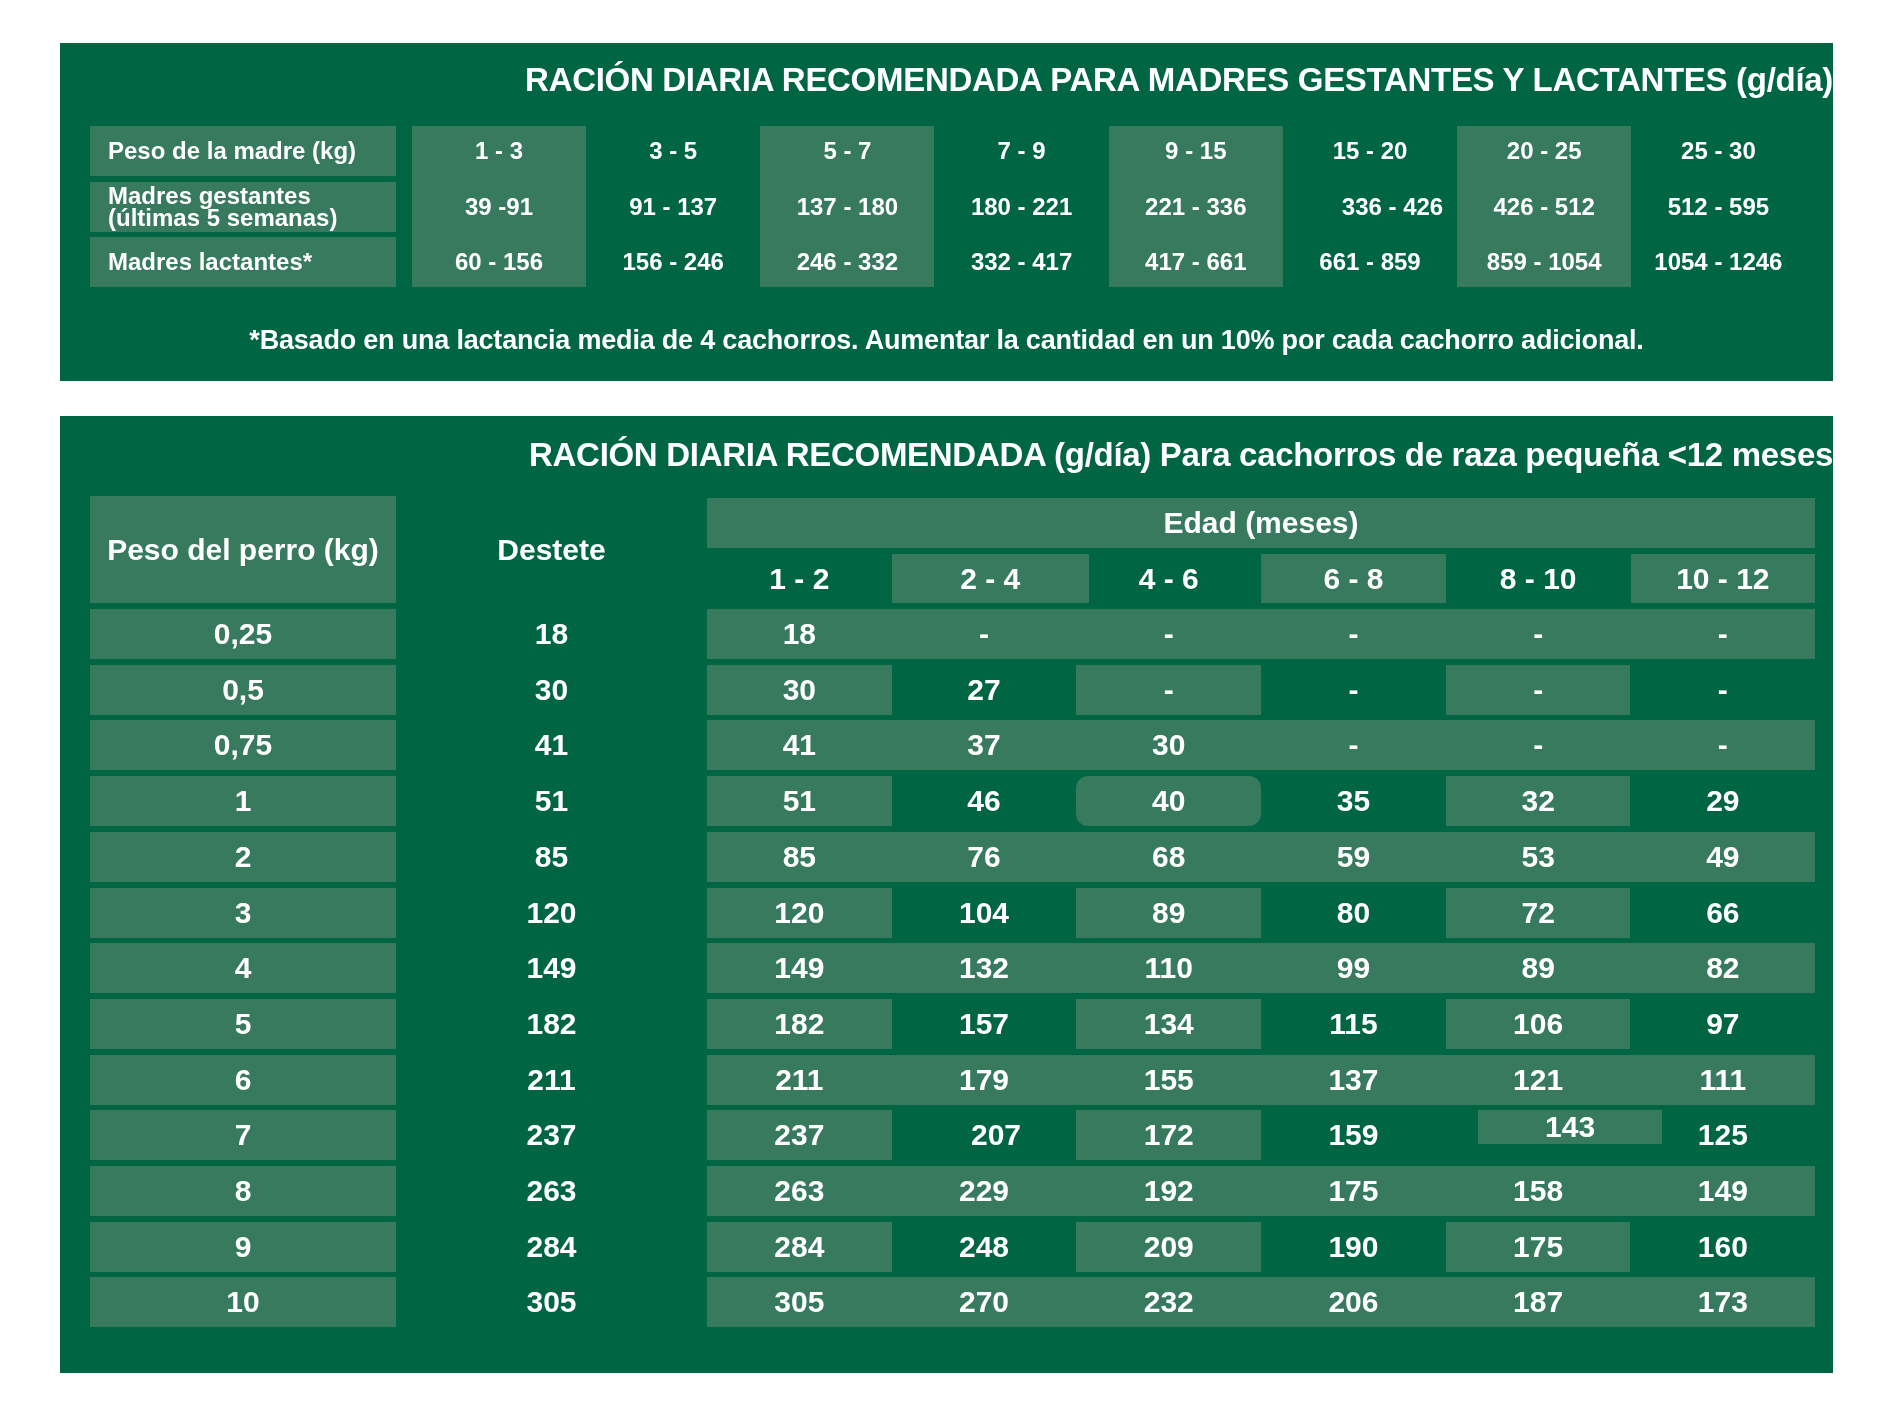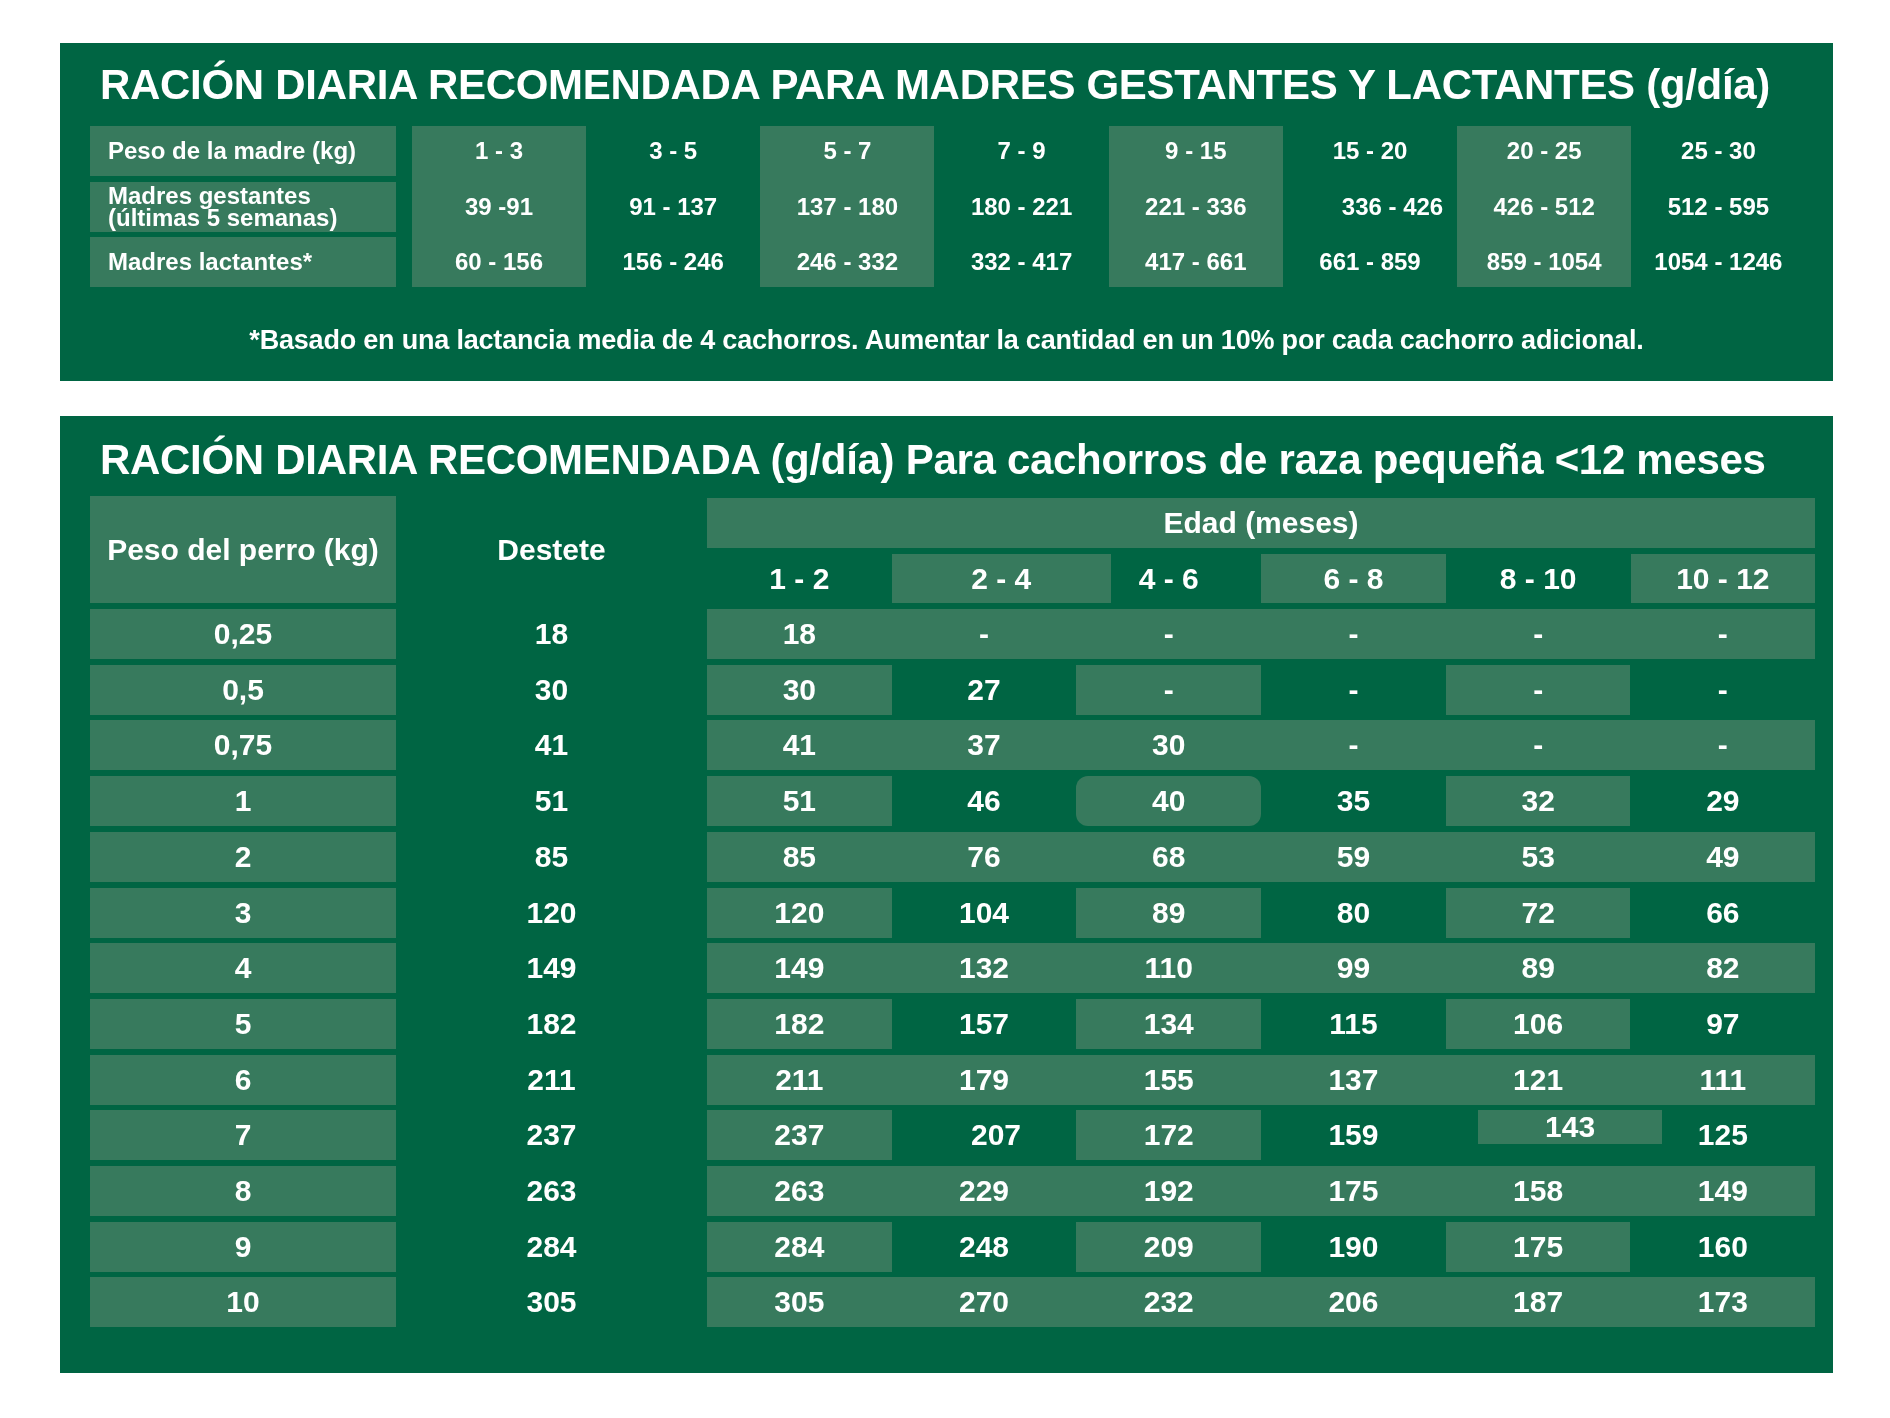--- a/index.html
+++ b/index.html
@@ -1,21 +1,21 @@
 <!DOCTYPE html>
 <html><head>
 <meta charset="utf-8">
 <style>
   html, body { margin:0; padding:0; background:#ffffff; }
   body { width:1890px; height:1418px; position:relative; overflow:hidden;
          font-family:"Liberation Sans", "DejaVu Sans", sans-serif; color:#ffffff; font-weight:bold; }
   .panel { position:absolute; left:60px; width:1773px; background:#006543; }
   #panel1 { top:43px; height:338px; }
   #panel2 { top:416px; height:957px; }
-  .title { position:absolute; left:0; right:0; text-align:left; font-size:42px; letter-spacing:-0.3px;padding-left:40px; }
+  .title { position:absolute; left:0; right:0; text-align:right; font-size:33px; letter-spacing:-0.3px;padding-left:40px; }
   #panel1 .title { top:18px; }
   #panel2 .title { top:20px; }
   .cell { position:absolute; display:flex; align-items:center; justify-content:center; text-align:center; box-sizing:border-box; }
   .shade { background:#377a5d; }
   .t1 { font-size:24px; }
   .t1.lbl { justify-content:flex-start; padding-left:18px; text-align:left; line-height:22px; }
   .foot { position:absolute; left:0; right:0; top:282px; text-align:center; font-size:27px; letter-spacing:-0.2px; }
   .t2 { font-size:30px; }
 </style>
 </head>
@@ -61,21 +61,21 @@
     <div class="cell t1" style="left: 1571.4px; top: 194px; width: 174px; height: 50px;">1054 - 1246</div>
   </div>
 
 <div id="panel2" class="panel">
   <div class="title">RACIÓN DIARIA RECOMENDADA (g/día) Para cachorros de raza pequeña &lt;12 meses</div>
   <div id="t2grid"></div>
 <div class="cell shade t2" style="left: 14px; top: 80px; width: 306px; height: 107px; margin-left: 16px;">Peso del perro (kg)</div>
     <div class="cell shade t2" style="left: 647px; top: 82px; width: 1108px; height: 50px;">Edad (meses)</div>
     <div class="cell t2" style="left: 336px; top: 80px; width: 311px; height: 107px;">Destete</div>
     <div class="cell t2" style="left: 647px; top: 138px; width: 184.7px; height: 49px;">1 - 2</div>
-    <div class="cell t2 shade" style="left: 831.7px; top: 138px; width: 219px; height: 49px;">2 - 4</div>
+    <div class="cell t2 shade" style="left: 831.7px; top: 138px; width: 197px; height: 49px;">2 - 4</div>
     <div class="cell t2" style="left: 1016.4px; top: 138px; width: 184.7px; height: 49px;">4 - 6</div>
     <div class="cell t2 shade" style="left: 1201.1px; top: 138px; width: 184.7px; height: 49px;">6 - 8</div>
     <div class="cell t2" style="left: 1385.8px; top: 138px; width: 184.7px; height: 49px;">8 - 10</div>
     <div class="cell t2 shade" style="left: 1570.5px; top: 138px; width: 184.7px; height: 49px;">10 - 12</div>
     <div class="cell shade t2" style="left: 30px; top: 193px; width: 306px; height: 50px;">0,25</div>
     <div class="cell t2" style="left: 336px; top: 193px; width: 311px; height: 50px;">18</div>
     <div class="cell shade" style="left: 647px; top: 193px; width: 1108px; height: 50px;"></div>
     <div class="cell t2" style="left: 647px; top: 193px; width: 184.7px; height: 50px;">18</div>
     <div class="cell t2" style="left: 831.7px; top: 193px; width: 184.7px; height: 50px;">-</div>
     <div class="cell t2" style="left: 1016.4px; top: 193px; width: 184.7px; height: 50px;">-</div>

